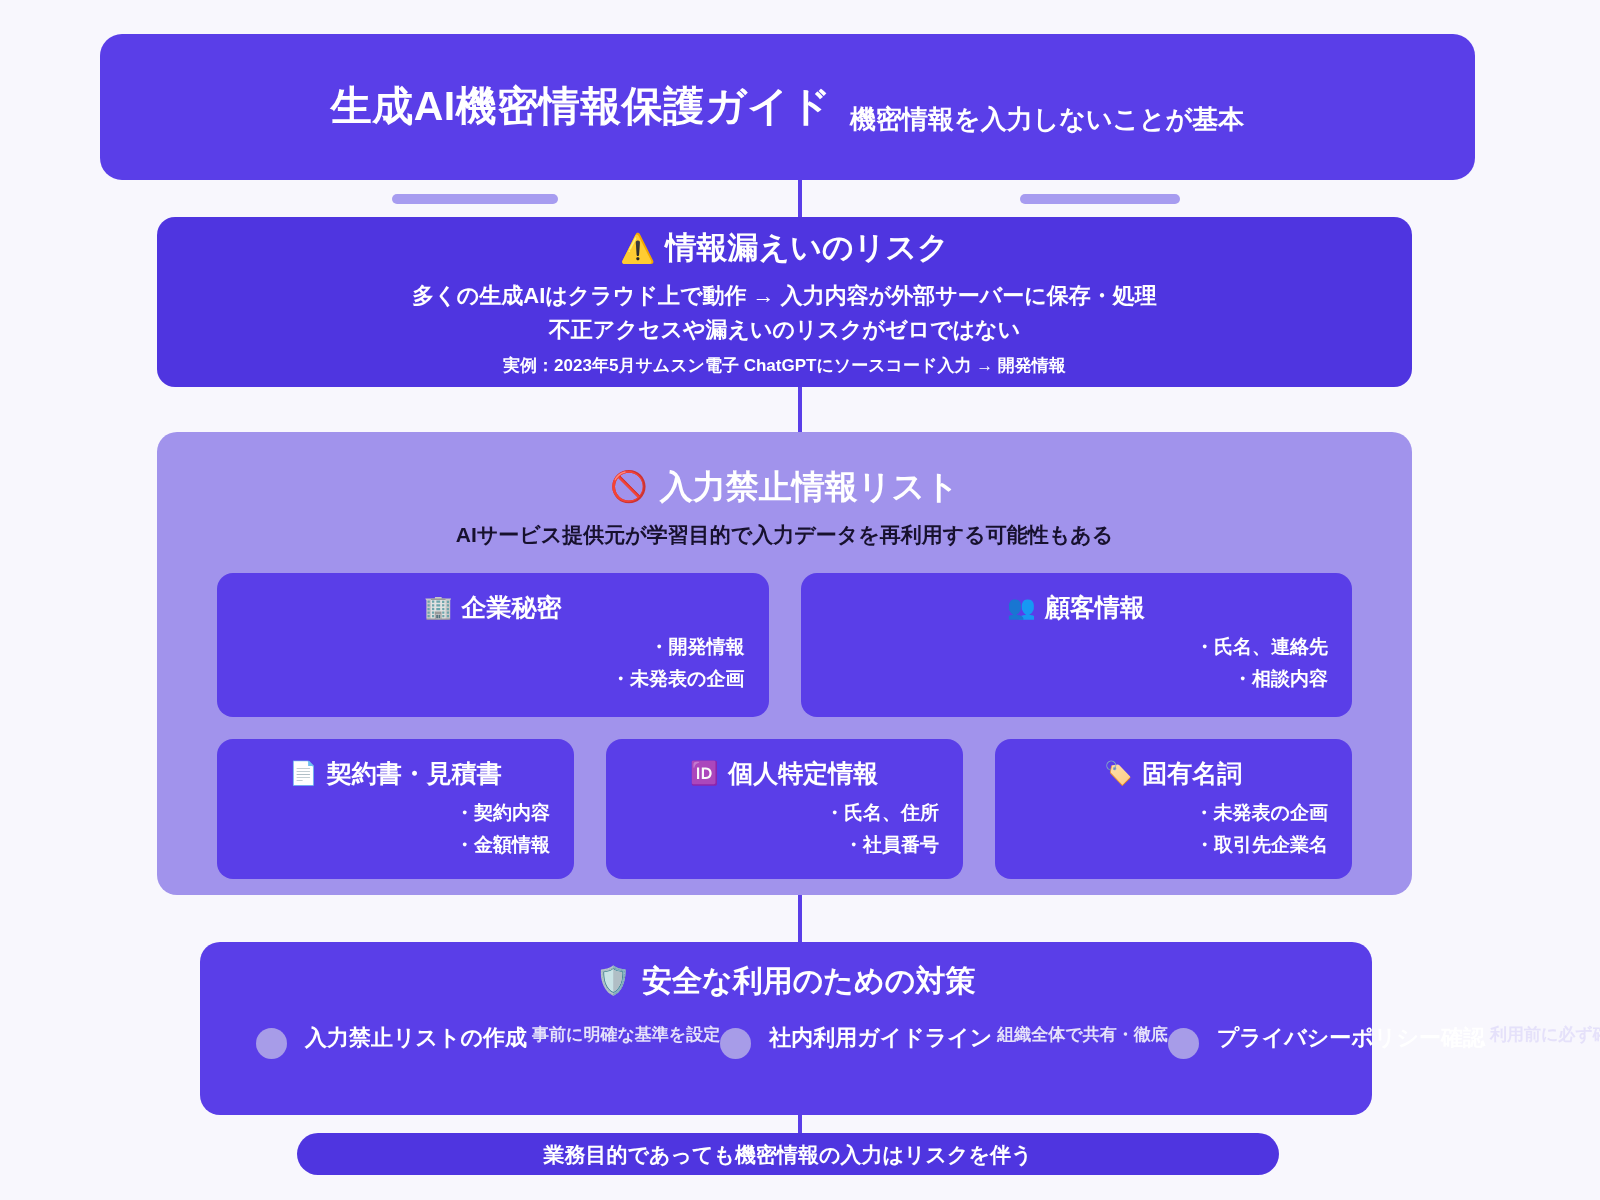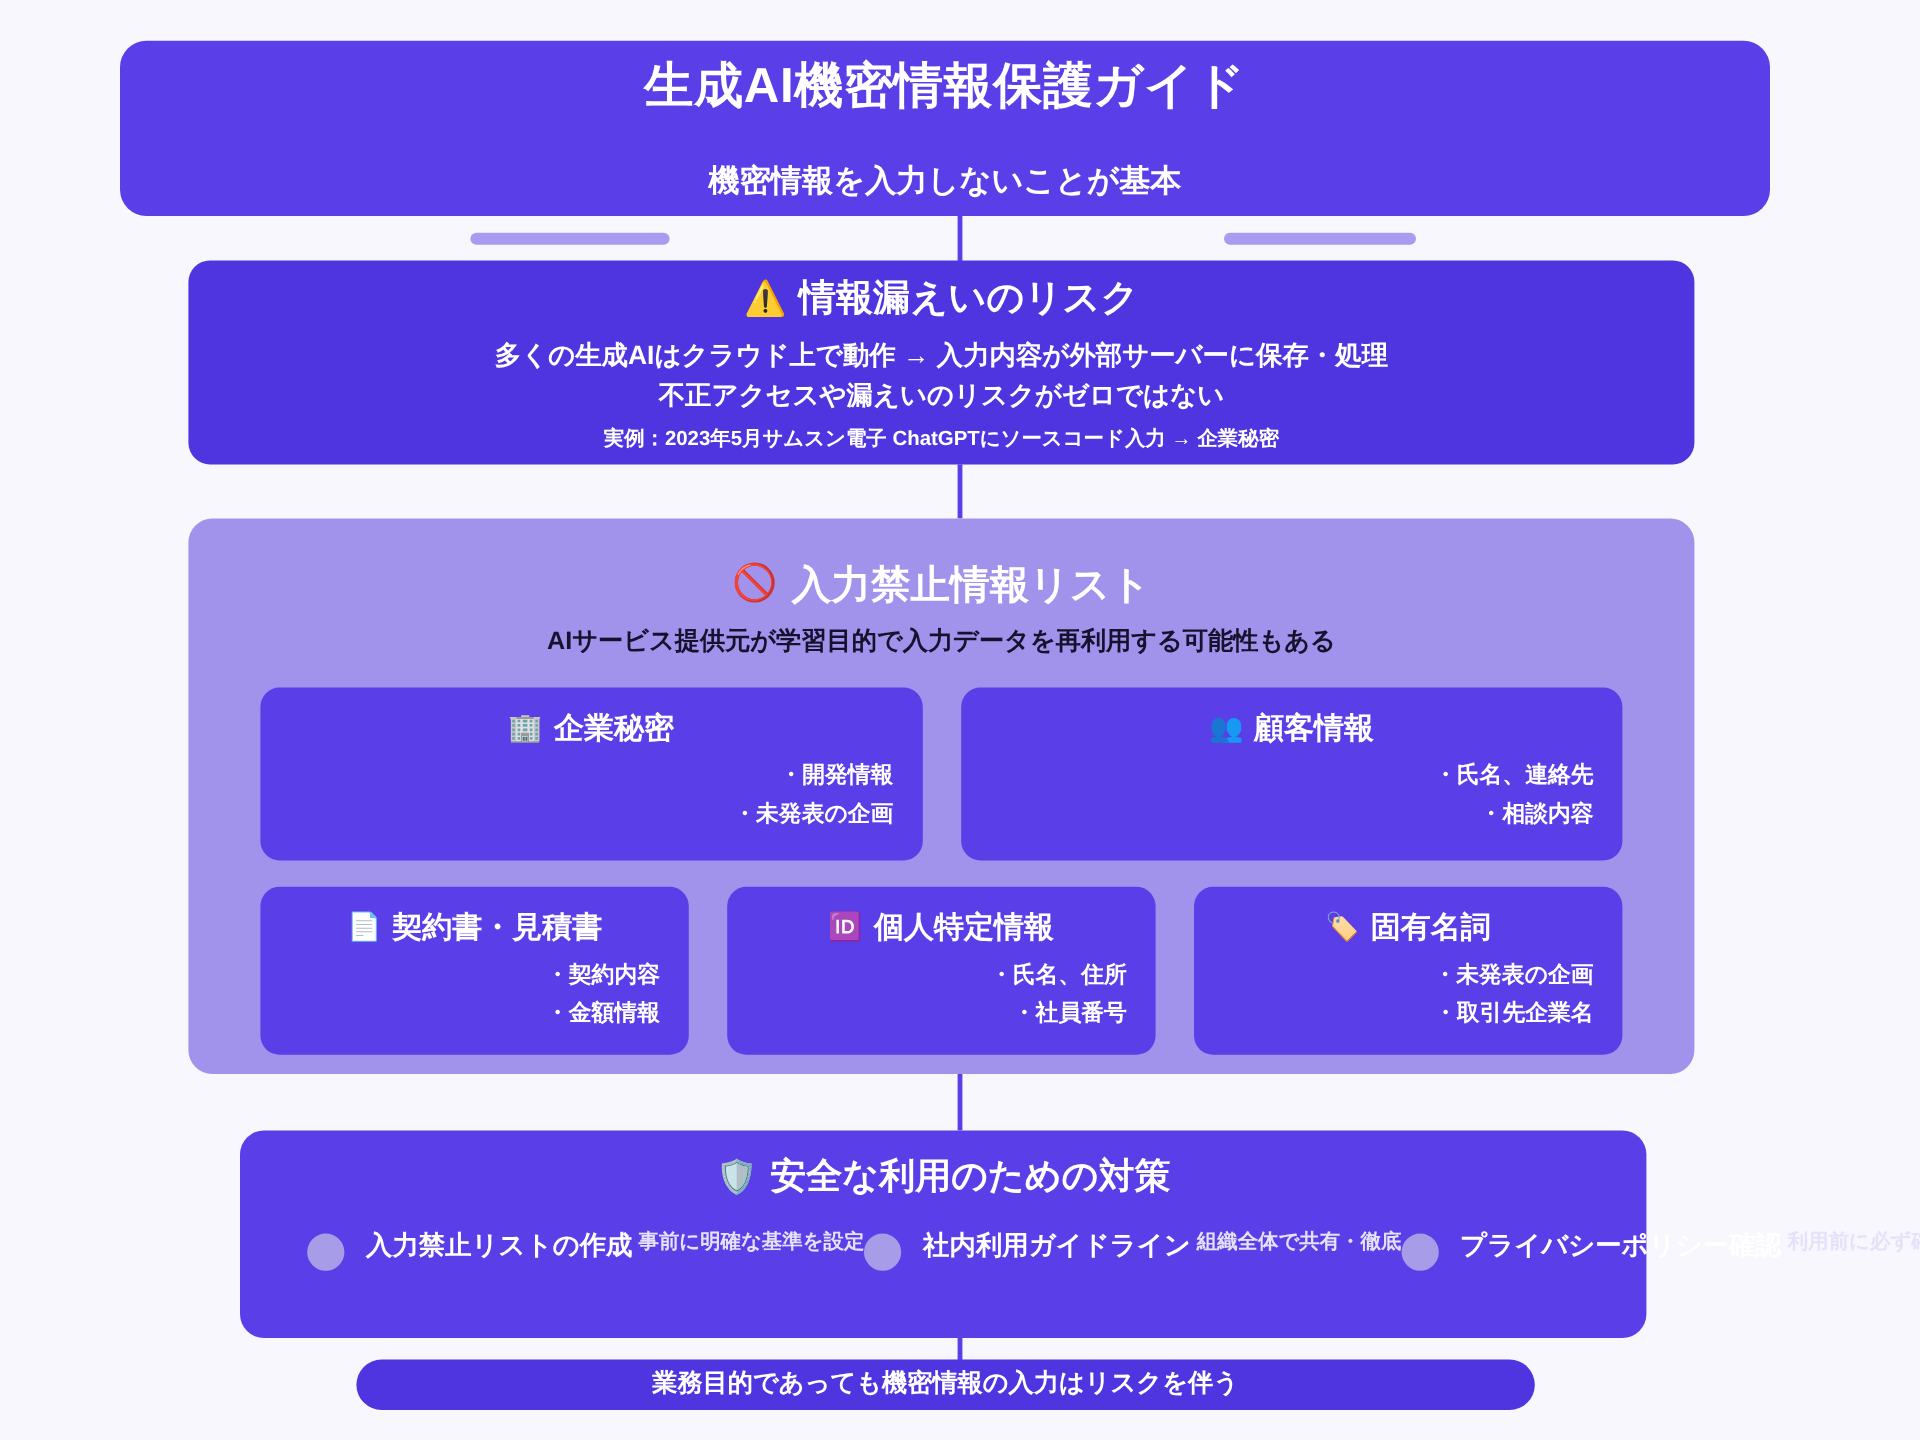--- a/index.html
+++ b/index.html
@@ -39,21 +39,21 @@
   
   .header-card {
     position: absolute;
     left: 100px;
     top: 34px;
     width: 1375px;
     height: 146px;
     background: #5a3ee8;
     border-radius: 22px;
     display: flex;
-    flex-direction: column;
+    flex-direction: row;
     align-items: center;
     justify-content: center;
     gap: 18px;
   }
   .header-title {
     color: #ffffff;
     font-size: 41px;
     font-weight: bold;
     letter-spacing: 0.5px;
     line-height: 1.1;
@@ -238,21 +238,20 @@
     position: absolute;
     left: 297px;
     top: 1133px;
     width: 982px;
     height: 42px;
     background: #4f35e0;
     border-radius: 21px;
     display: flex;
     align-items: center;
     justify-content: center;
-    font-family: Liberation Mono, monospace;
   }
   .footer-text {
     color: #ffffff;
     font-size: 21px;
     font-weight: bold;
     line-height: 1;
   }
 
   .emoji { font-family: "DejaVu Sans", sans-serif; font-size: 0.92em; }
 </style>
@@ -270,21 +269,21 @@
   <div class="dash-bar" style="left:392px;top:194px;width:166px;"></div>
   <div class="dash-bar" style="left:1020px;top:194px;width:160px;"></div>
 
   <div class="risk-card">
     <div class="risk-title">
       <span class="emoji">⚠️</span>
       <span>情報漏えいのリスク</span>
     </div>
     <div class="risk-line">多くの生成AIはクラウド上で動作 → 入力内容が外部サーバーに保存・処理</div>
     <div class="risk-line">不正アクセスや漏えいのリスクがゼロではない</div>
-    <div class="risk-note">実例：2023年5月サムスン電子 ChatGPTにソースコード入力 → 企業秘密</div>
+    <div class="risk-note">実例：2023年5月サムスン電子 ChatGPTにソースコード入力 → 開発情報</div>
   </div>
 
   <div class="connector" style="top:387px;height:45px;"></div>
 
   <div class="list-panel">
     <div class="list-title">
       <span class="emoji">🚫</span>
       <span>入力禁止情報リスト</span>
     </div>
     <div class="list-sub">AIサービス提供元が学習目的で入力データを再利用する可能性もある</div>

